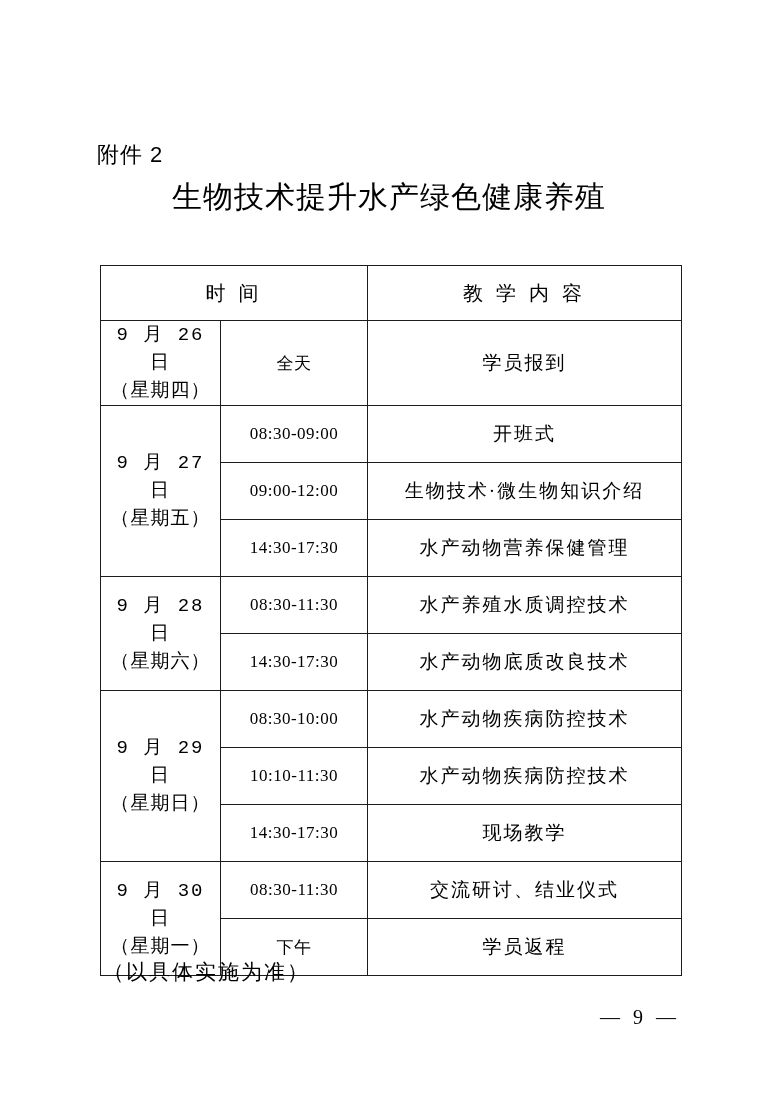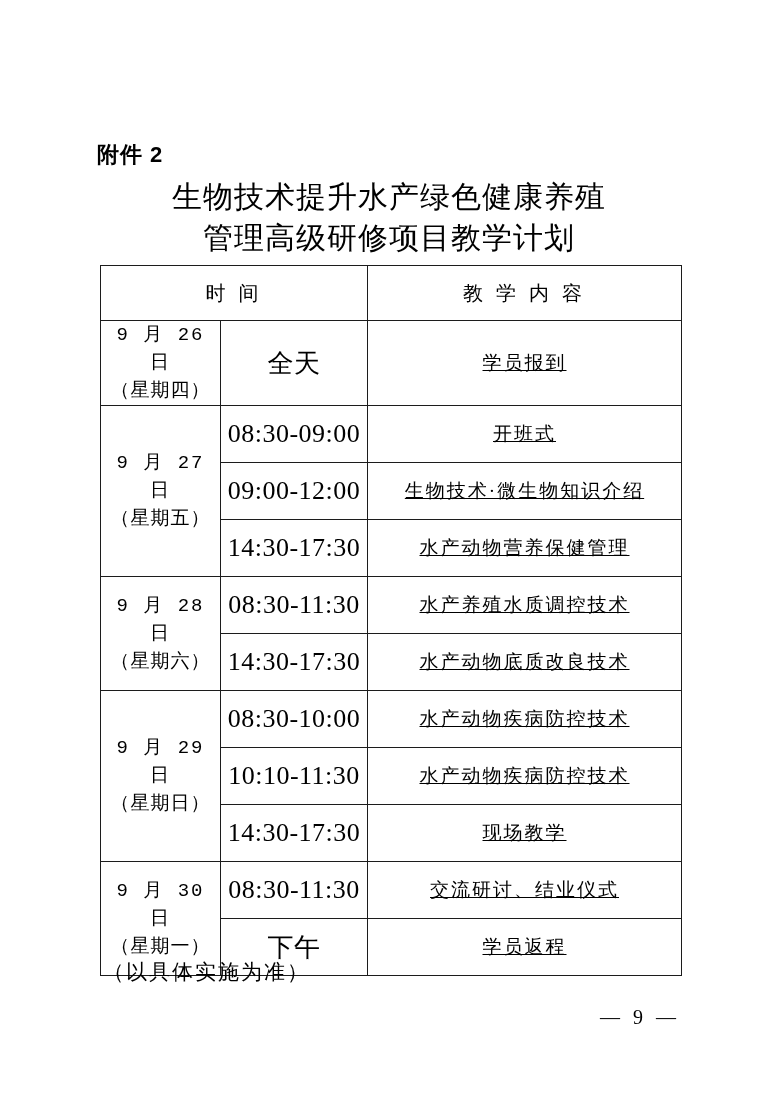--- a/index.html
+++ b/index.html
@@ -12,21 +12,20 @@
     color: #000000;
     overflow: hidden;
   }
   .attachment-label {
     position: absolute;
     left: 97px;
     top: 140px;
     font-size: 22px;
     letter-spacing: 1px;
     font-family: "Liberation Sans", "DejaVu Sans", sans-serif;
-    font-weight: bold;
   }
   .doc-title {
     position: absolute;
     left: 0;
     top: 176px;
     width: 778px;
     text-align: center;
     font-weight: normal;
     font-size: 30px;
     line-height: 41px;
@@ -55,27 +54,26 @@
     letter-spacing: 4px;
   }
   td.date-cell {
     font-size: 19px;
     line-height: 28px;
     letter-spacing: 1px;
     font-family: Liberation Mono, monospace;
   }
   td.date-cell .date-line { letter-spacing: 2px; }
   td.time-cell {
-    font-size: 26px;
+    font-size: 17px;
     letter-spacing: 0.5px;
   }
   td.content-cell {
     font-size: 19px;
     letter-spacing: 2px;
-    text-decoration: underline;
   }
   .footer-note {
     position: absolute;
     left: 103px;
     top: 958px;
     font-size: 21px;
     letter-spacing: 2px;
   }
   .page-number {
     position: absolute;
@@ -87,21 +85,20 @@
     letter-spacing: 4px;
   }
 </style>
 </head>
 <body>
 
 <div class="attachment-label">附件 2</div>
 
 <div class="doc-title">
   <div>生物技术提升水产绿色健康养殖</div>
-  <div>管理高级研修项目教学计划</div>
 </div>
 
 <table class="schedule">
   <colgroup>
     <col style="width:120px">
     <col style="width:147px">
     <col style="width:314px">
   </colgroup>
   <thead>
     <tr class="header-row">

